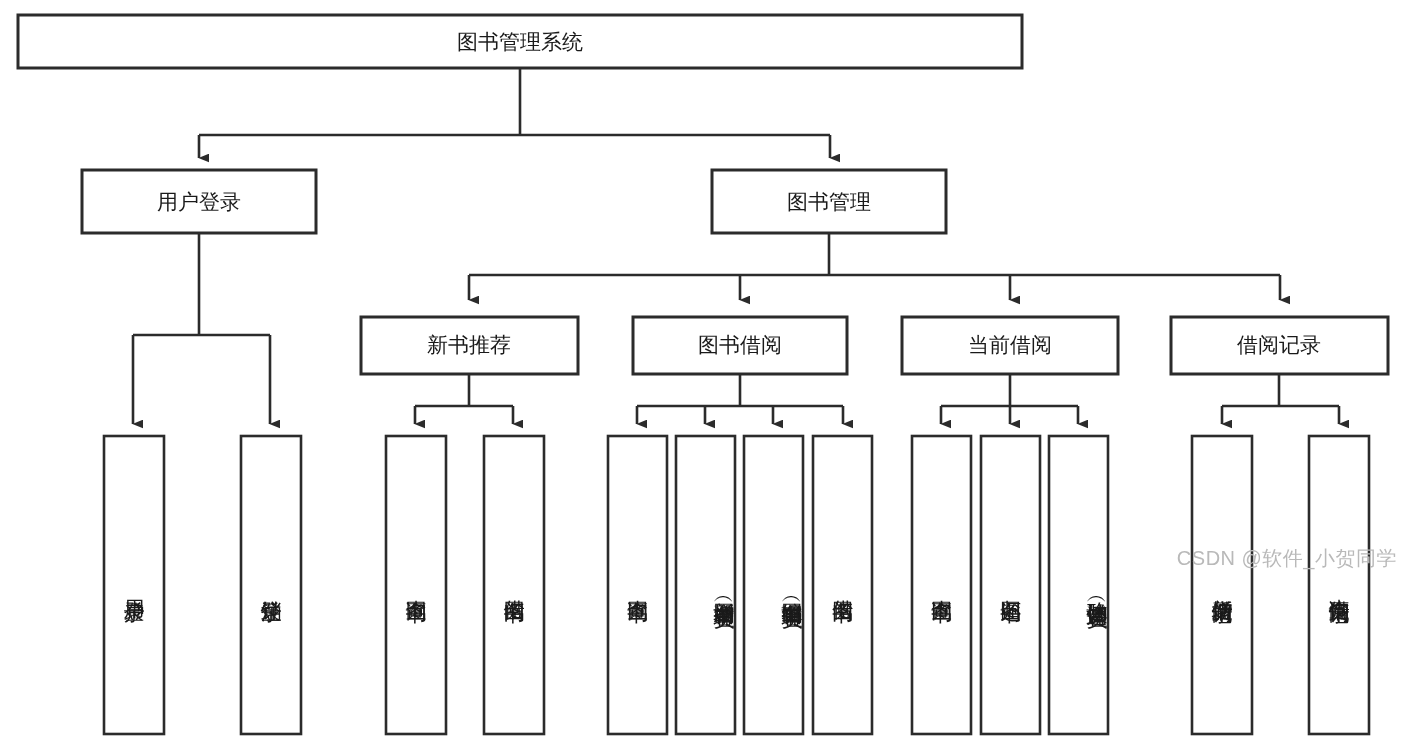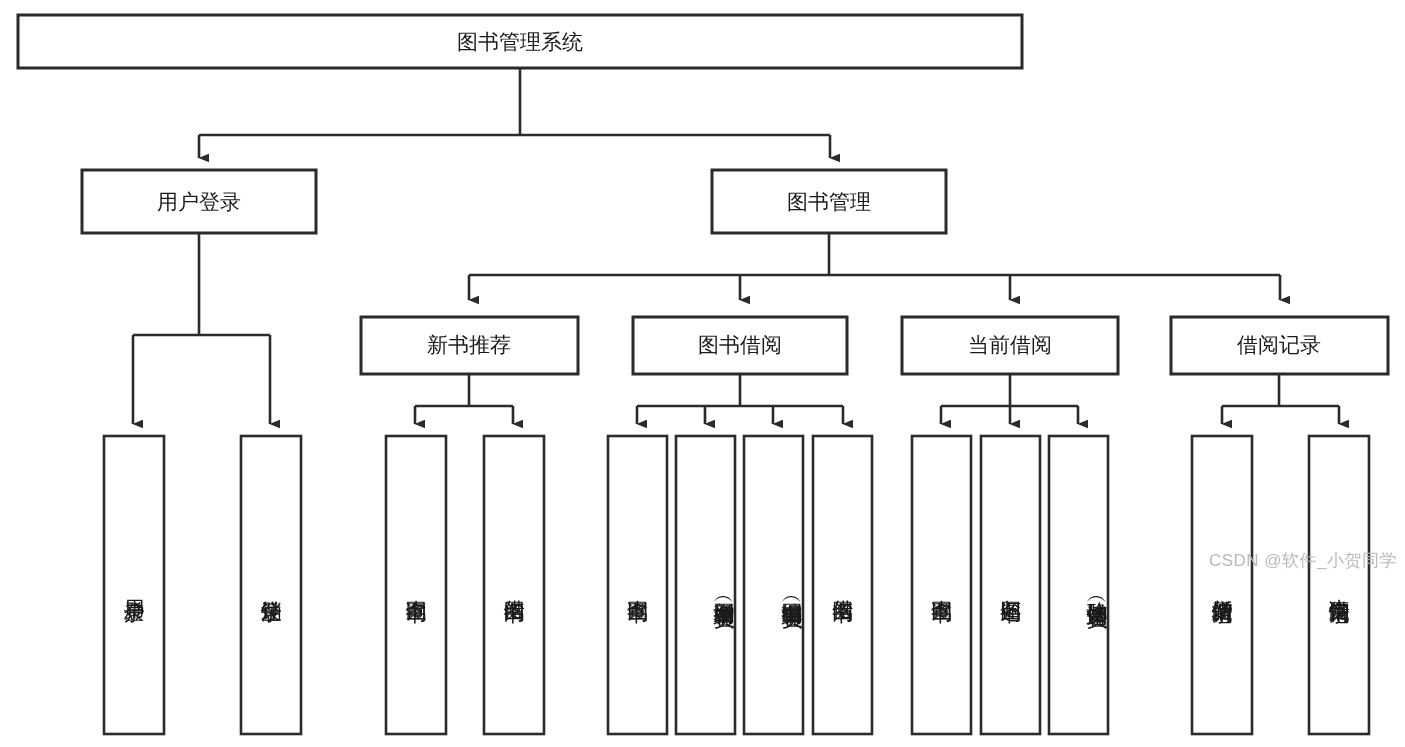--- a/index.html
+++ b/index.html
@@ -67,21 +67,21 @@
     justify-content: center;
     text-align: center;
     white-space: nowrap;
     user-select: none;
   }
   .watermark {
     position: absolute;
     right: 8px;
     bottom: 6px;
     font-family: "Liberation Sans", "DejaVu Sans", sans-serif;
-    font-size: 17px;
+    font-size: 20px;
     color: #b9b9b9;
     letter-spacing: 0.5px;
     white-space: nowrap;
   }
 </style>
 </head>
 <body>
 
 <div id="diagram-root">
 

